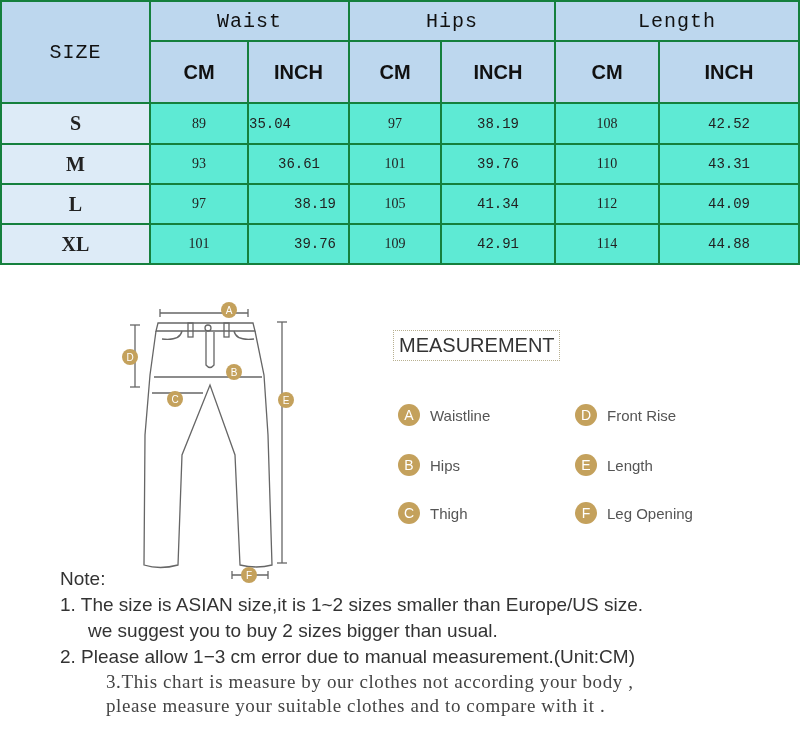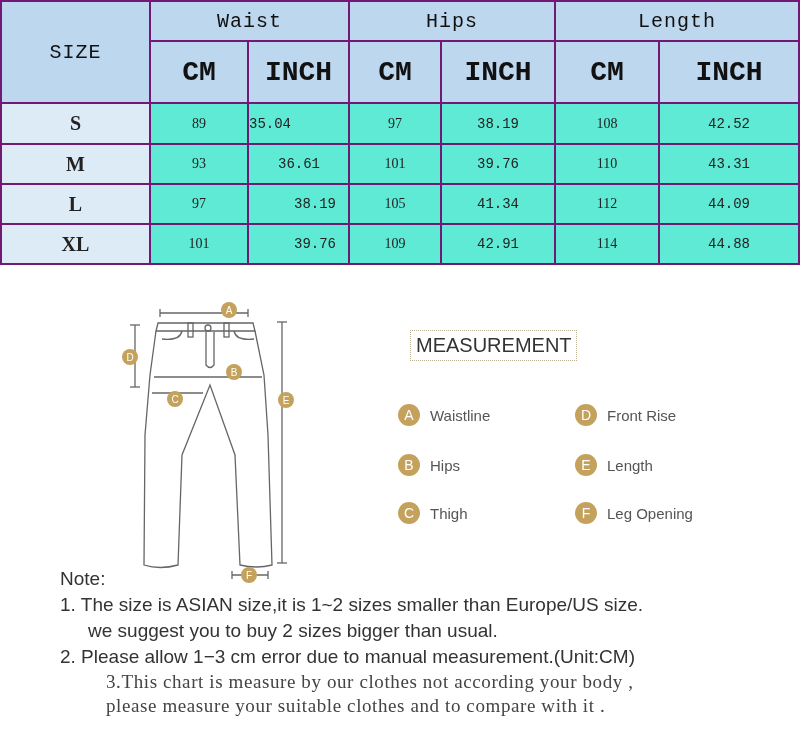--- a/index.html
+++ b/index.html
@@ -4,45 +4,45 @@
 <style>
   html, body { margin: 0; padding: 0; background: #ffffff; }
   body { width: 800px; height: 738px; position: relative; overflow: hidden; }
   .size-table {
     position: absolute; left: 0; top: 0;
     border-collapse: collapse;
     font-family: "Liberation Mono", "DejaVu Sans Mono", monospace;
     color: #111;
   }
   .size-table td, .size-table th {
-    border: 2px solid #701a75;
+    border: 2px solid #15803d;
     padding: 0;
     text-align: center;
     vertical-align: middle;
     font-size: 19px;
   }
   .size-table th { background: #bdd7ee; font-weight: normal; }
   .size-table th.grp { height: 38px; font-size: 20px; letter-spacing: 1px; }
-  .size-table th.unit { height: 60px; font-weight: bold; font-family: Liberation Mono, monospace; font-size: 28px; }
+  .size-table th.unit { height: 60px; font-weight: bold; font-family: Liberation Sans, sans-serif; font-size: 20px; }
   .size-table th.sizehdr { font-size: 20px; letter-spacing: 1px; }
   .size-table td.sz { background: #ddebf7; font-weight: bold; font-family: "Liberation Serif", serif; font-size: 20px; }
   .size-table td { height: 38px; background: #5eead4; font-family: "Liberation Serif", serif; font-size: 14px; color: #222; }
   .size-table td.inch { font-family: "Liberation Mono", monospace; letter-spacing: 0px; }
 
   .diagram { position: absolute; left: 110px; top: 295px; width: 210px; height: 295px; }
   .badge {
     display: inline-flex; align-items: center; justify-content: center;
     width: 22px; height: 22px; border-radius: 50%;
     background: #c4a15c; color: #fff;
     font-family: "Liberation Sans", sans-serif; font-size: 14px;
   }
   .diagram .badge { position: absolute; width: 16px; height: 16px; font-size: 10px; }
 
   .measure-title {
-    position: absolute; left: 410px; top: 330px;
+    position: absolute; left: 393px; top: 330px;
     border: 1px dotted #b8b090;
     padding: 3px 4px 3px 5px;
     font-family: "Liberation Sans", sans-serif; font-size: 20px; color: #333;
   }
   .legend-item {
     position: absolute; display: flex; align-items: center;
     font-family: "Liberation Sans", sans-serif; font-size: 15px; color: #555;
   }
   .legend-item .badge { margin-right: 10px; }
 

